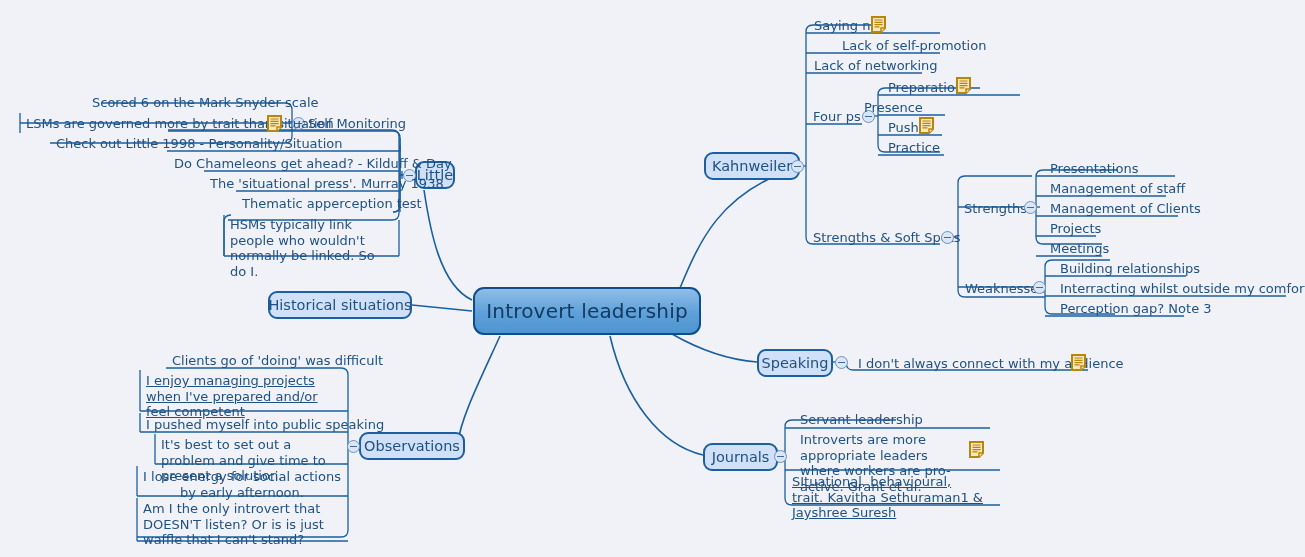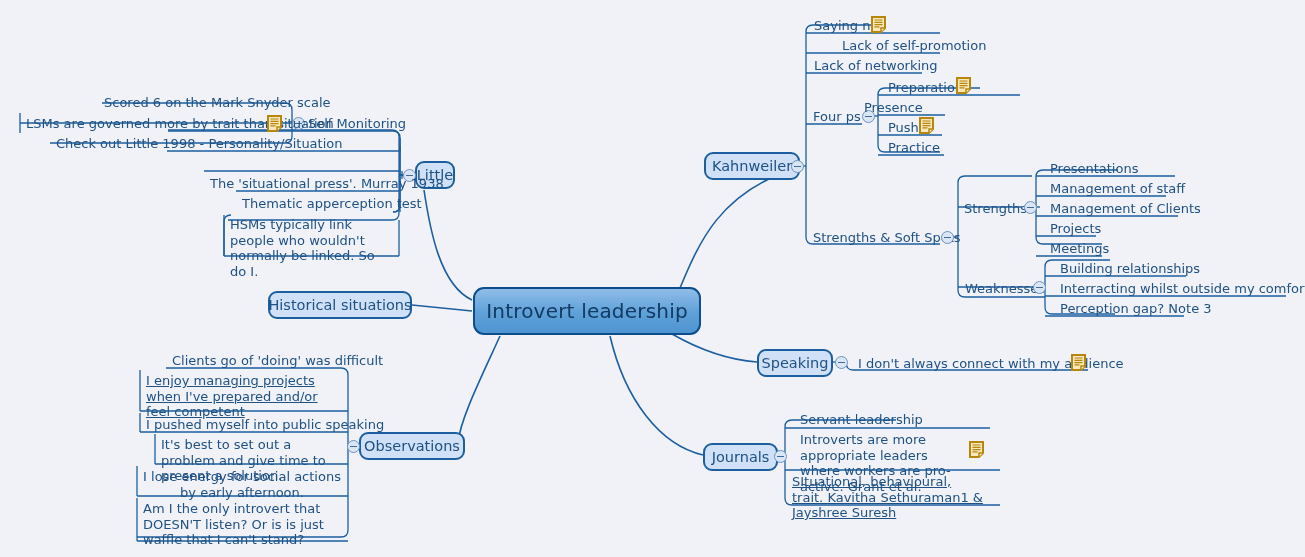--- a/index.html
+++ b/index.html
@@ -235,39 +235,42 @@
   <div class="node l1" style="left:415px;top:161px;width:40px;">
     <span>Little</span>
   </div>
   <div class="toggle" style="left:403px;top:169px;"></div>
 
   <div class="node mid" style="left:308px;top:116px;">
     <span>Self Monitoring</span>
   </div>
   <div class="toggle" style="left:292px;top:117px;"></div>
 
-  <div class="node leaf" style="left:100px;top:94px;">
+  <div class="node leaf" style="left:88px;top:94px;">
     <span class="txt">Scored 6 on the Mark Snyder scale</span>
   </div>
   <div class="node leaf" style="left:22px;top:115px;">
     <span class="txt">LSMs are governed more by trait than situation</span>
   </div>
   <div class="note-icon" style="left:267px;top:115px;">
     <svg viewBox="0 0 15 17" width="15" height="17">
         <path d="M1 1h13v11l-4 4H1z" fill="#f6e7bd" stroke="#b8860b" stroke-width="2"></path>
         <path d="M10 16v-4h4" fill="#f6e7bd" stroke="#b8860b" stroke-width="1.5"></path>
         <g stroke="#b8860b" stroke-width="1.2">
           <path d="M3.5 4h8M3.5 6.3h8M3.5 8.6h8M3.5 10.9h5"></path>
         </g>
       </svg>
   </div>
   <div class="node leaf" style="left:52px;top:135px;">
     <span class="txt">Check out Little 1998 - Personality/Situation</span>
   </div>
 
+  <div class="node leaf" style="left:170px;top:155px;">
+    <span class="txt">Do Chameleons get ahead? - Kilduff &amp; Day</span>
+  </div>
   <div class="node leaf" style="left:206px;top:175px;">
     <span class="txt">The 'situational press'. Murray 1938</span>
   </div>
   <div class="node leaf" style="left:238px;top:195px;">
     <span class="txt">Thematic apperception test</span>
   </div>
   <div class="node leaf multi" style="left:226px;top:216px;width:168px;">
     <span class="txt">HSMs typically link people who wouldn't normally be linked. So do I.</span>
   </div>
 

